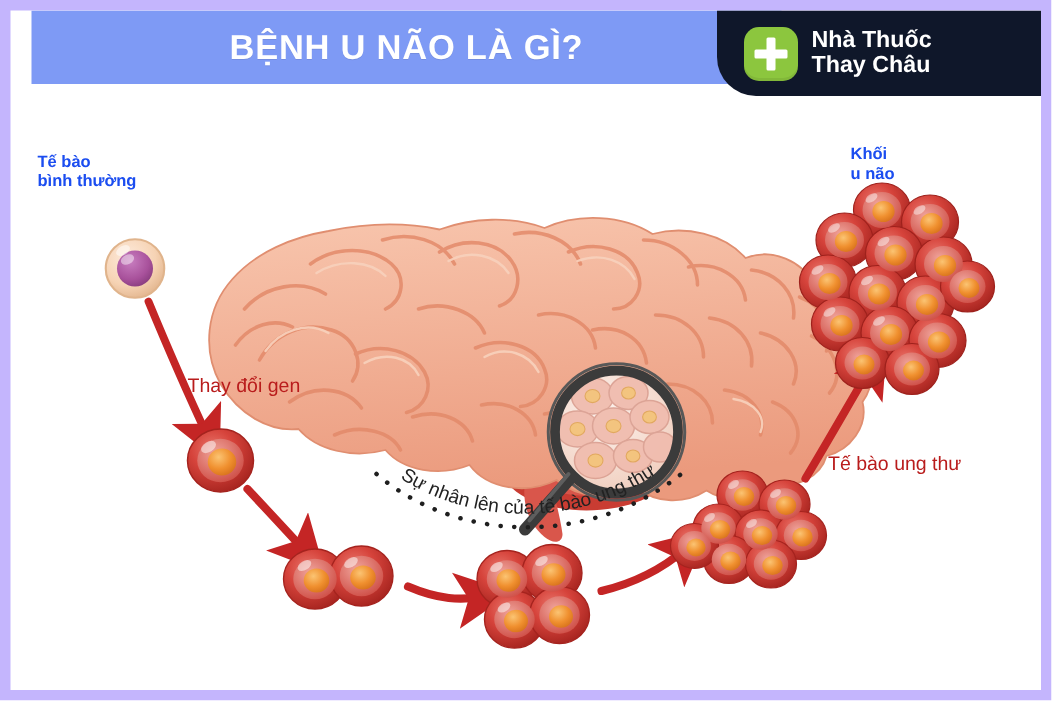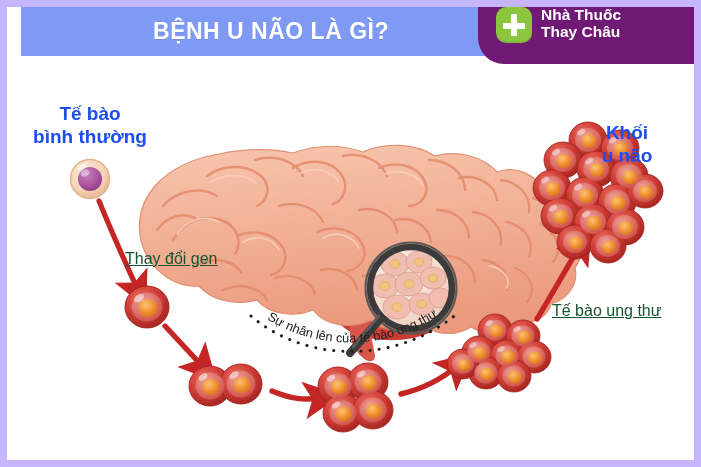--- a/index.html
+++ b/index.html
@@ -26,23 +26,23 @@
     position:absolute;left:14px;top:0;width:500px;height:49px;
     display:flex;align-items:center;justify-content:center;
     color:#ffffff;
     font-size:23px;font-weight:bold;letter-spacing:.5px;
     font-family:"Liberation Sans",sans-serif;
     white-space:nowrap;
     text-shadow:0 1px 0 rgba(0,0,0,.08);
   }
   #logo-panel{
     position:absolute;right:0;top:0;width:218px;height:57px;
-    background:#701a75;
+    background:#0f172a;
     border-bottom-left-radius:26px;
-    display:flex;align-items:flex-start;
+    display:flex;align-items:center;
     padding-left:18px;box-sizing:border-box;
   }
   #logo-mark{
     width:36px;height:36px;border-radius:10px;
     background:#8cc63e;
     position:relative;flex:0 0 auto;
     box-shadow:inset 0 -2px 0 rgba(0,0,0,.07);
   }
   #logo-mark .bar-h{
     position:absolute;left:7px;top:15.5px;width:22px;height:6px;background:#fff;border-radius:1px;
@@ -60,35 +60,34 @@
   
   #canvas{
     position:absolute;left:0;top:57px;width:689px;height:398px;
   }
   #art{position:absolute;left:0;top:0;}
 
   
   .label{position:absolute;}
 
   .lbl-blue{
-    color:#1b4df0;font-weight:bold;font-size:19px;
-    line-height:1.22;text-align:center;
+    color:#1b4df0;font-weight:bold;font-size:11px;
+    line-height:1.22;text-align:left;
     font-family:"Liberation Sans",sans-serif;
     white-space:nowrap;
   }
   .lbl-dark{
-    color:#14532d;font-size:16px;font-weight:normal;
+    color:#b91c1c;font-size:13px;font-weight:normal;
     line-height:1.25;
     font-family:"Liberation Sans",sans-serif;
     white-space:nowrap;
-    text-decoration:underline;
   }
 
   #label-normal-cell{left:18px;top:38px;width:130px;}
-  #label-tumor-mass{left:560px;top:33px;width:120px;margin-top:24px;}
+  #label-tumor-mass{left:560px;top:33px;width:120px;}
   #label-gene-change{left:118px;top:185px;}
   #label-cancer-divide{left:545px;top:237px;}
 </style>
 </head>
 <body>
 
 <div id="page">
 
   <div id="header">
     <div id="header-bar"></div>

